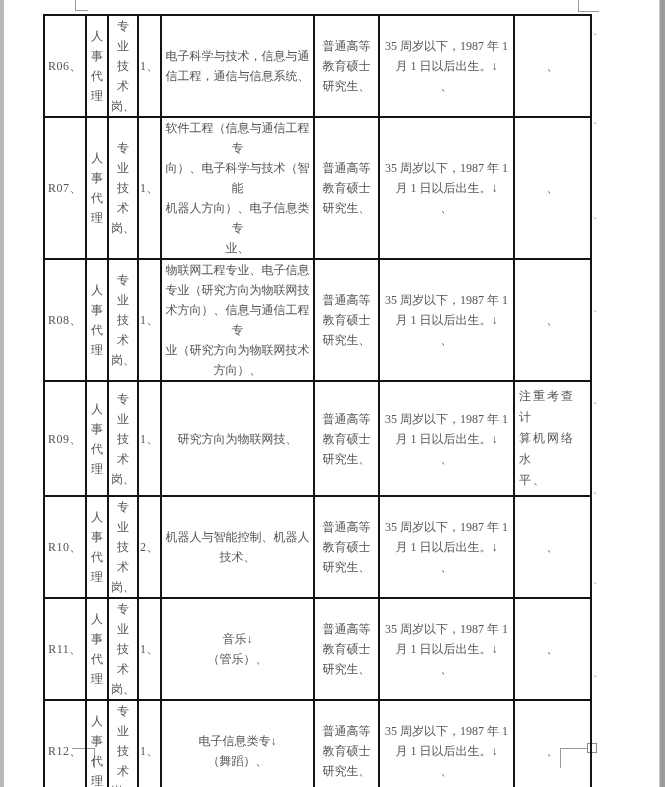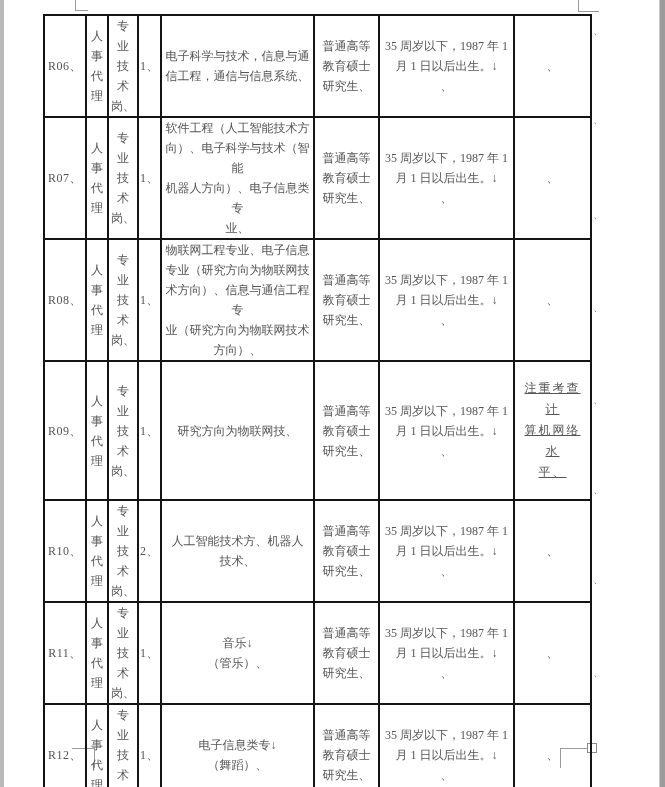--- a/index.html
+++ b/index.html
@@ -37,21 +37,21 @@
     white-space:pre-line;
     overflow:hidden;
     padding:0;
   }
   td.c-code{font-size:12px;letter-spacing:0.5px;margin-left:36px;}
   td.c-vert{font-size:12px;line-height:16px;}
   td.c-major{font-size:11px;line-height:17.5px;padding:0 2px;}
   td.c-edu{font-size:11.5px;line-height:20px;}
   td.c-age{font-size:11px;line-height:21px;text-align:left;padding:0 4px;}
   td.c-remark{font-size:11.5px;}
-  td.c-remark.justified{text-align:center;letter-spacing:2px;padding:16px 4px;line-height:21px;text-decoration:underline;}
+  td.c-remark.justified{text-align:left;letter-spacing:2px;padding:4px 4px;line-height:21px;}
 
   .row-marks span{
     position:absolute;left:593px;
     font-size:10px;color:#777777;line-height:10px;
   }
 </style>
 </head>
 <body>
 
 <div class="stage">
@@ -104,21 +104,21 @@
         <td class="c-vert">人
 事
 代
 理</td>
         <td class="c-vert">专
 业
 技
 术
 岗、</td>
         <td class="c-code">1、</td>
-        <td class="c-major">软件工程（人工智能技术方
+        <td class="c-major">软件工程（信息与通信工程专
 向）、电子科学与技术（智能
 机器人方向）、电子信息类专
 业、</td>
         <td class="c-edu">普通高等
 教育硕士
 研究生、</td>
         <td class="c-age">35 周岁以下，1987 年 1
 月 1 日以后出生。↓
 、</td>
         <td class="c-remark">、</td>
@@ -176,21 +176,21 @@
         <td class="c-vert">人
 事
 代
 理</td>
         <td class="c-vert">专
 业
 技
 术
 岗、</td>
         <td class="c-code">2、</td>
-        <td class="c-major">人工智能技术方、机器人
+        <td class="c-major">机器人与智能控制、机器人
 技术、</td>
         <td class="c-edu">普通高等
 教育硕士
 研究生、</td>
         <td class="c-age">35 周岁以下，1987 年 1
 月 1 日以后出生。↓
 、</td>
         <td class="c-remark">、</td>
       </tr>
       <tr style="height:90px">

